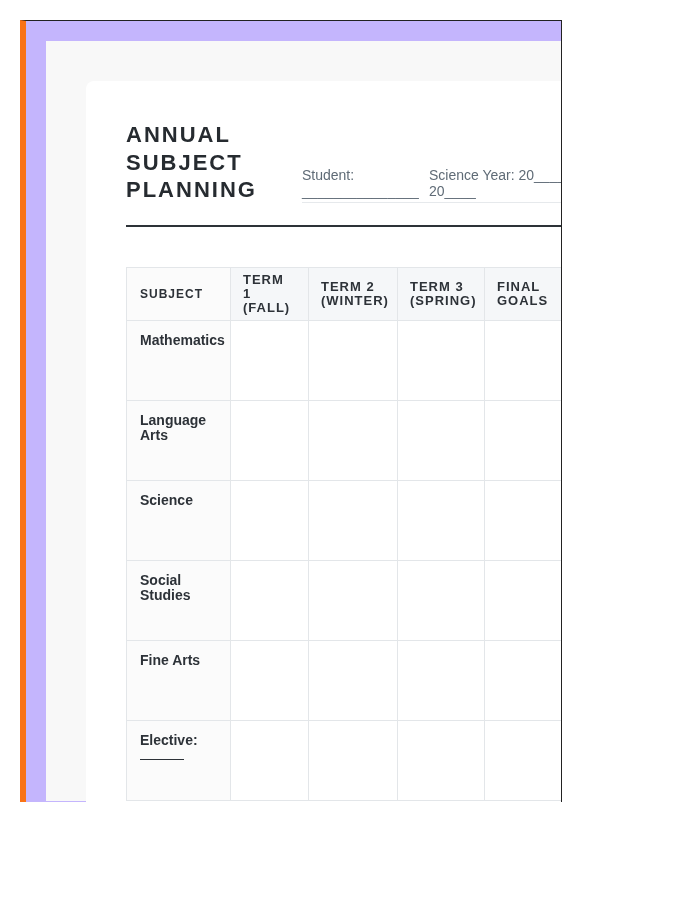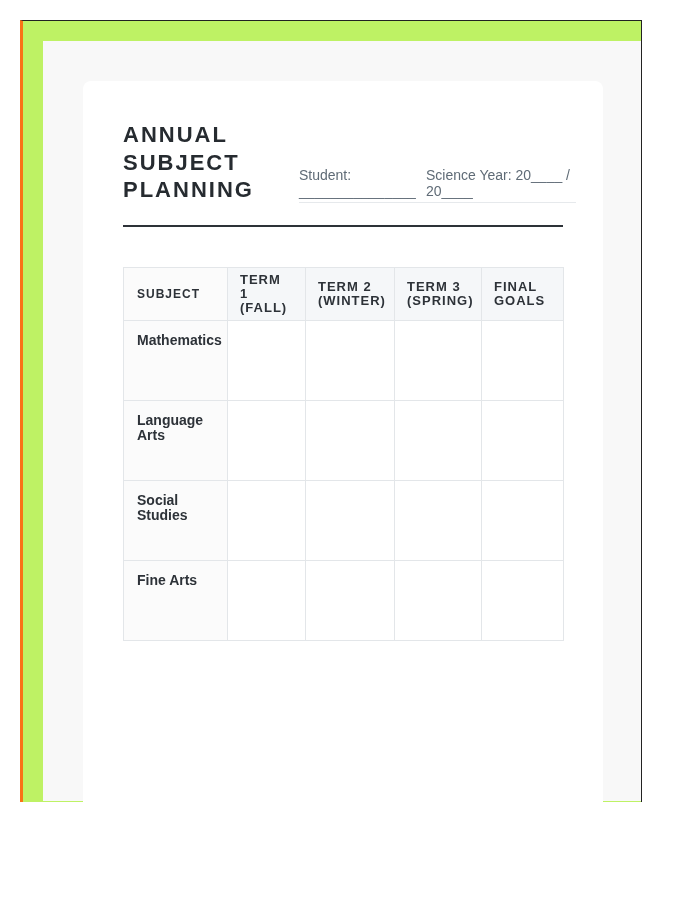--- a/index.html
+++ b/index.html
@@ -1,22 +1,22 @@
 <!DOCTYPE html>
 <html><head>
   <meta charset="utf-8">
   <style>
     * { box-sizing: border-box; margin: 0; padding: 0; }
     html, body { width: 700px; height: 900px; background: #ffffff; overflow: hidden; }
     body { position: relative; font-family: "Liberation Sans", "DejaVu Sans", sans-serif; color: #2d3238; }
 
     .frame {
-      position: absolute; left: 20px; top: 20px; width: 622px; height: 782px;
-      border-left: 3px solid #f97316; border-right: 1px solid #222; border-top: 1px solid #222;
-      background: #bef264; overflow: hidden;
+      position: absolute; left: 20px; top: 20px; width: 542px; height: 782px;
+      border-left: 6px solid #f97316; border-right: 1px solid #222; border-top: 1px solid #222;
+      background: #c4b5fd; overflow: hidden;
     }
     .backdrop {
       position: absolute; left: 20px; top: 20px; width: 600px; height: 760px;
       background: #f8f8f8;
     }
     .card {
       position: absolute; left: 40px; top: 40px; width: 520px; height: 760px;
       background: #ffffff; border-radius: 8px;
     }
 
@@ -97,31 +97,48 @@
             <td></td>
           </tr>
           <tr>
             <td class="subj-cell" style="padding-right:26px">Language Arts</td>
             <td></td>
             <td></td>
             <td></td>
             <td></td>
           </tr>
           <tr>
+            <td class="subj-cell">Science</td>
+            <td></td>
+            <td></td>
+            <td></td>
+            <td></td>
+          </tr>
+          <tr>
             <td class="subj-cell" style="padding-right:50px">Social Studies</td>
             <td></td>
             <td></td>
             <td></td>
             <td></td>
           </tr>
           <tr>
             <td class="subj-cell">Fine Arts</td>
             <td></td>
             <td></td>
             <td></td>
             <td></td>
           </tr>
+          <tr>
+            <td class="subj-cell">
+              <div>Elective:</div>
+              <span class="blank-line"></span>
+            </td>
+            <td></td>
+            <td></td>
+            <td></td>
+            <td></td>
+          </tr>
         </tbody>
       </table>
 
     </div>
   </div>
 </div>
 
 </body></html>

